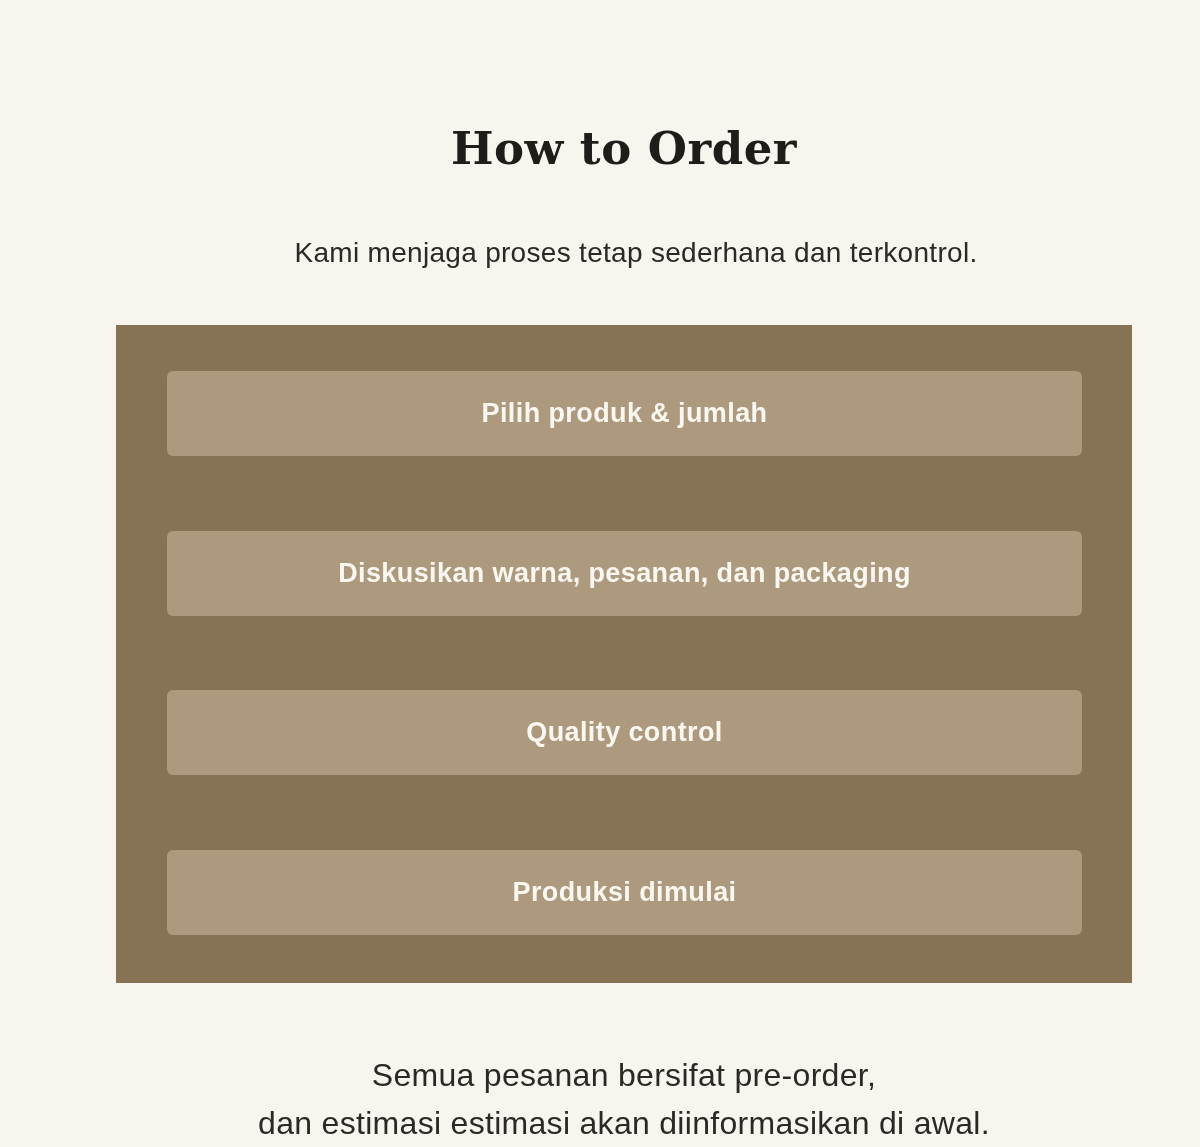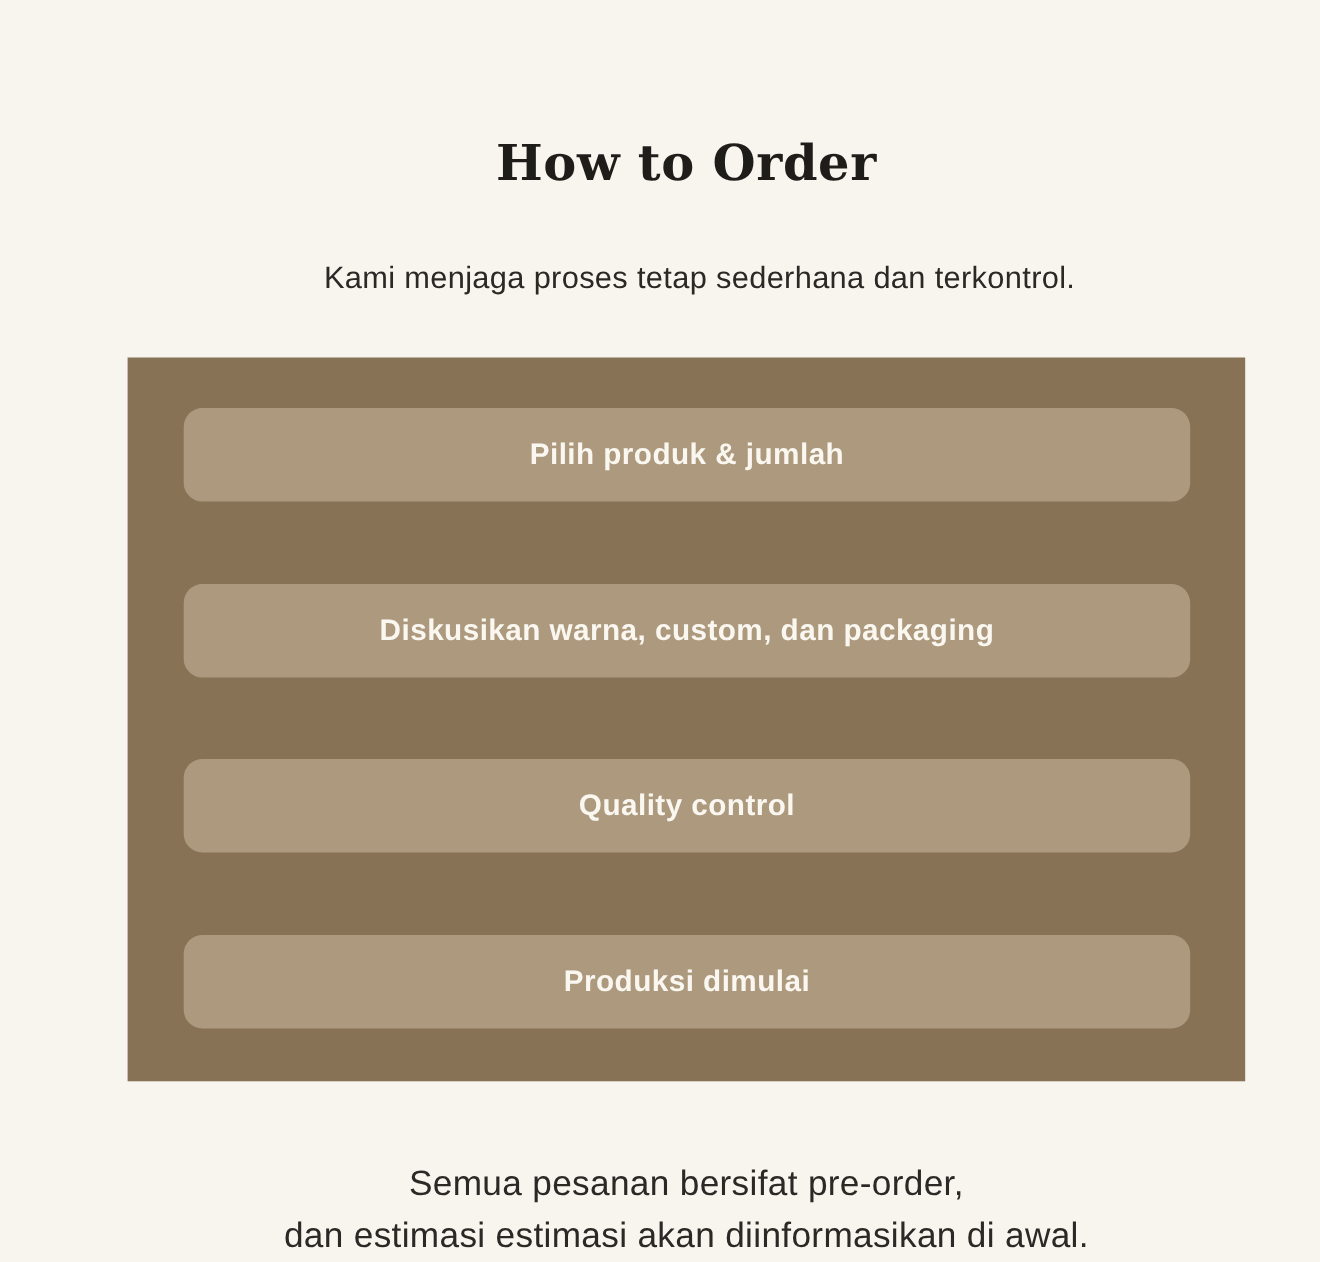--- a/index.html
+++ b/index.html
@@ -53,21 +53,21 @@
     display: flex;
     flex-direction: column;
     justify-content: space-between;
   }
 
   .step-button {
     width: 915px;
     height: 85px;
     background: #ad9a7e;
     border: none;
-    border-radius: 17px;
+    border-radius: 6px;
     display: flex;
     align-items: center;
     justify-content: center;
     font-family: "Liberation Sans", "DejaVu Sans", sans-serif;
     font-size: 27px;
     font-weight: 700;
     letter-spacing: 0.4px;
     color: #faf7f0;
     cursor: pointer;
   }
@@ -86,21 +86,21 @@
 <body>
 
 <div class="page">
 
   <h1 class="page-title">How to Order</h1>
 
   <p class="page-subtitle">Kami menjaga proses tetap sederhana dan terkontrol.</p>
 
   <div class="steps-panel">
     <div class="step-button">Pilih produk &amp; jumlah</div>
-    <div class="step-button">Diskusikan warna, custom, dan packaging</div>
+    <div class="step-button">Diskusikan warna, pesanan, dan packaging</div>
     <div class="step-button">Quality control</div>
     <div class="step-button">Produksi dimulai</div>
   </div>
 
   <p class="footer-note">
     <span>Semua pesanan bersifat pre-order,</span><br>
     <span>dan estimasi estimasi akan diinformasikan di awal.</span>
   </p>
 
 </div>

